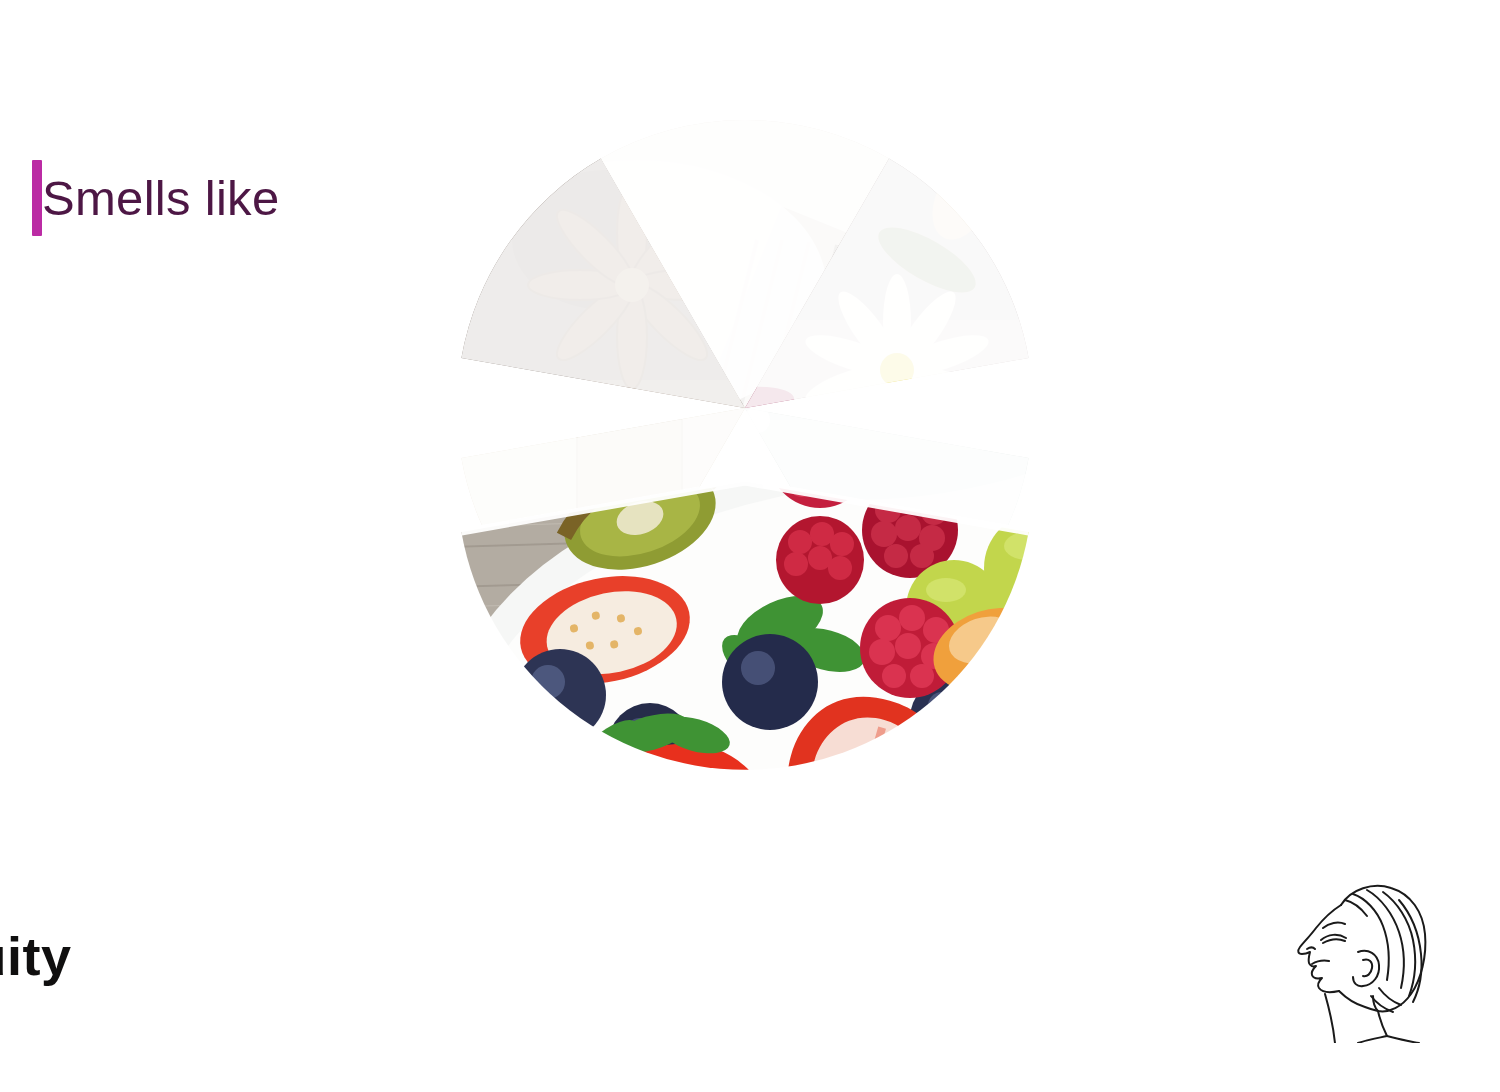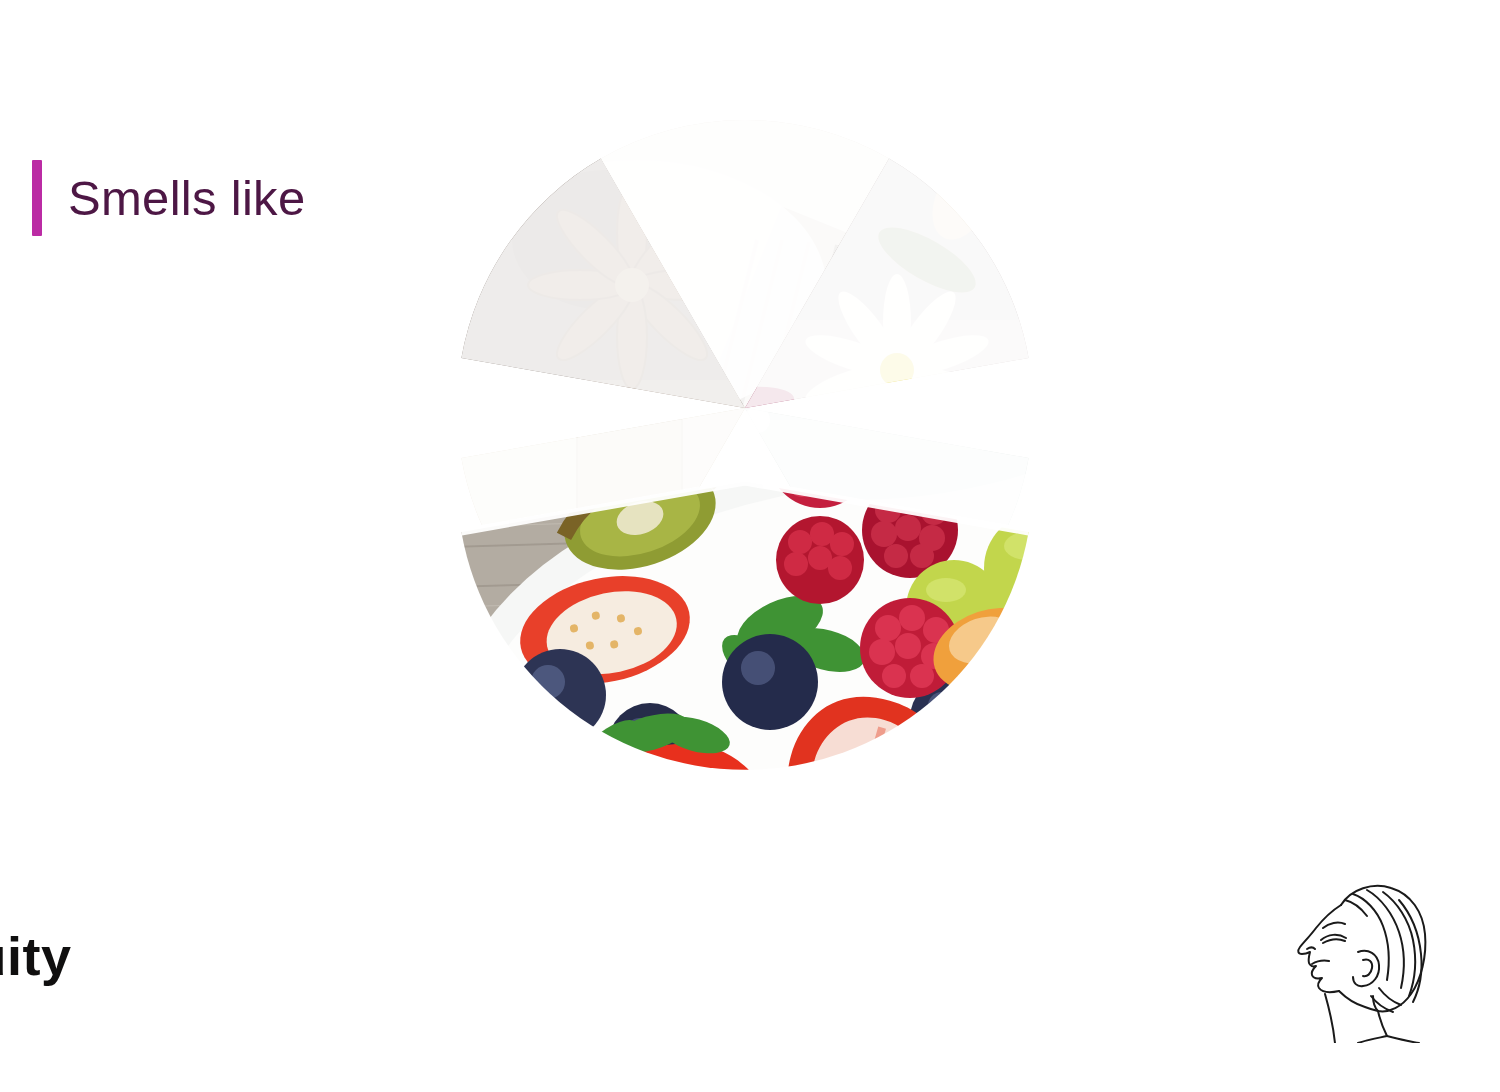--- a/index.html
+++ b/index.html
@@ -8,21 +8,21 @@
     background:#ffffff;
     font-family:"Liberation Sans", sans-serif;
     overflow:hidden;
     position:relative;
   }
   #stage{position:absolute;left:0;top:0;width:1500px;height:1092px;}
 
   
   .heading-block{
     position:absolute; left:32px; top:160px;
-    display:flex; align-items:center; gap:26px;
+    display:flex; align-items:center; 
   }
   .accent-bar{
     width:10px;height:76px;border-radius:1px;
     background:#bb2ba4;
   }
   .heading-text{
     font-size:49px;
     font-weight:400;
     letter-spacing:0.3px;
     color:#4d1745;

